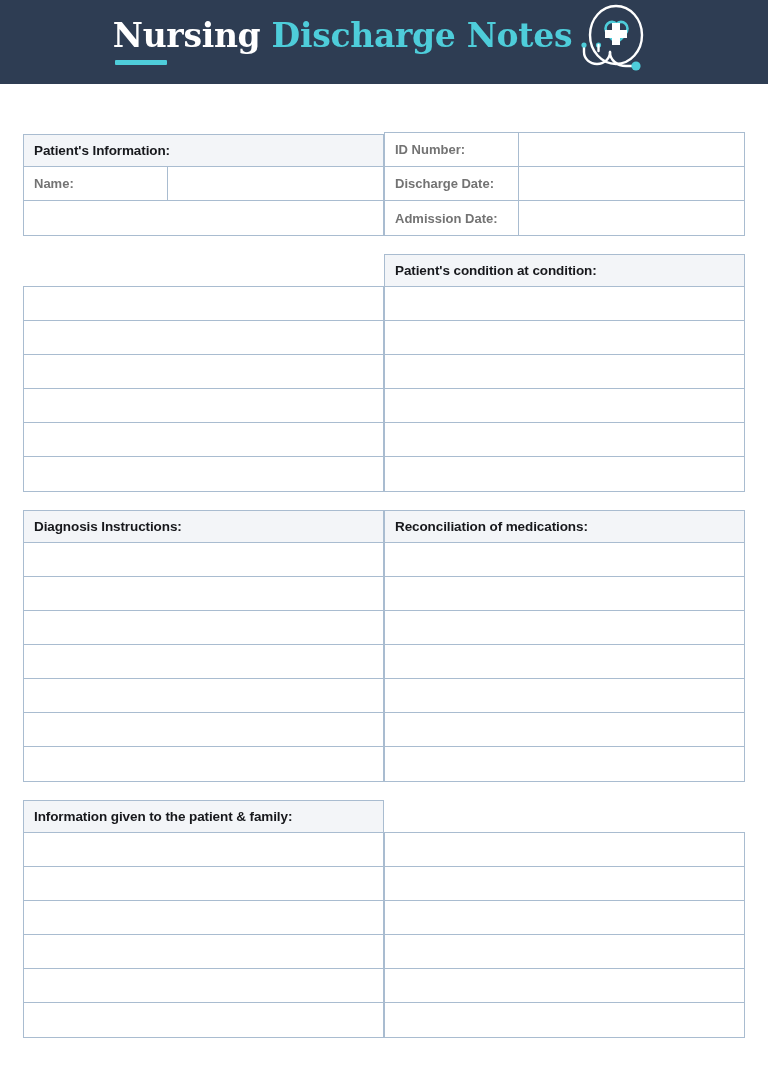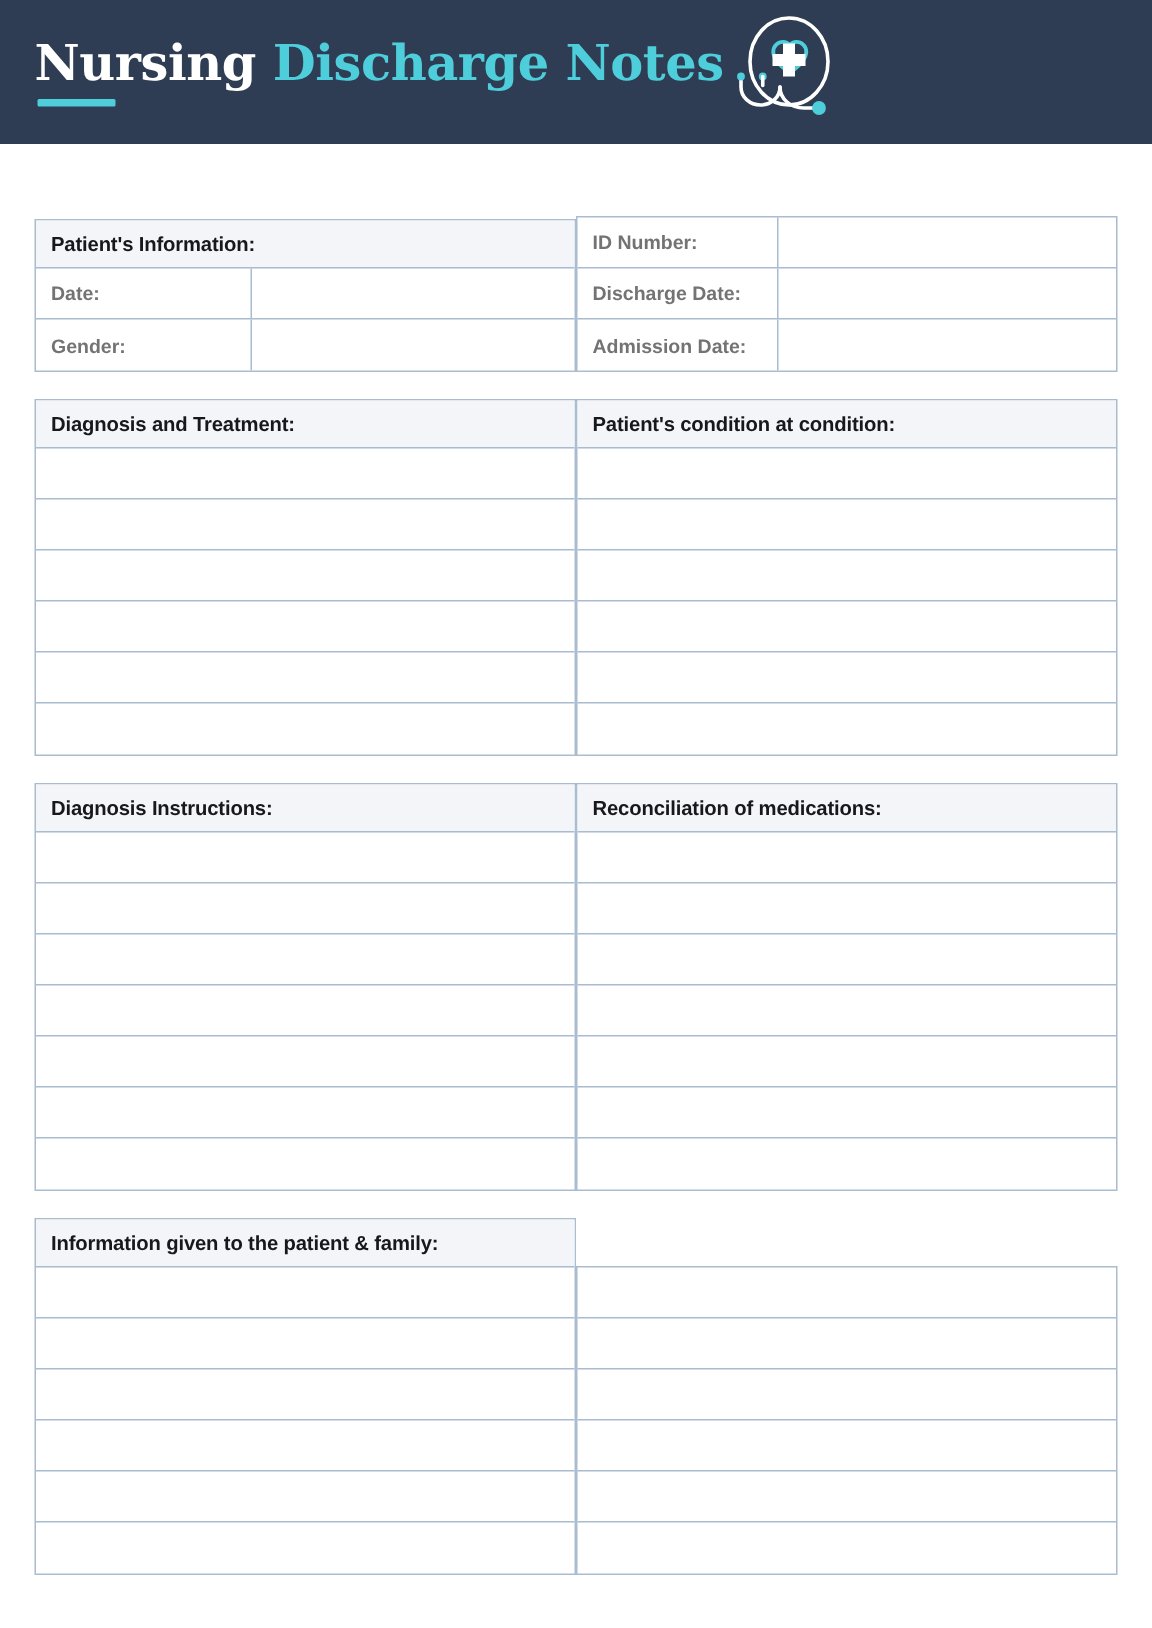--- a/index.html
+++ b/index.html
@@ -12,25 +12,25 @@
     height: 1085px;
     font-family: "Liberation Sans", sans-serif;
     -webkit-font-smoothing: antialiased;
     overflow: hidden;
     position: relative;
   }
 
   
   .banner {
     position: relative;
-    height: 96px;
+    height: 84px;
     background: #2e3d53;
     display: flex;
     align-items: center;
-    justify-content: flex-start;
+    justify-content: center;
     padding: 0 24px 0 23px;
     box-sizing: border-box;
   }
   .title-wrap {
     position: relative;
     padding-bottom: 14px;
   }
   .title {
     font-family: "DejaVu Serif", serif;
     font-weight: bold;
@@ -167,25 +167,24 @@
 
   <div class="spacer-30"></div>
 
   <div class="band">
     <div class="col">
       <div class="box left-table">
         <div class="box-header">
           <span class="box-header-text">Patient's Information:</span>
         </div>
         <div class="info-row">
-          <div class="info-label">Date:</div>
-          <div class="info-value"></div>
-        </div>
-        <div class="info-row">
-          <div class="info-label">Gender:</div>
+          <div class="info-label">Name:</div>
+          <div class="info-value"></div>
+        </div>
+        <div class="info-row">
           <div class="info-value"></div>
         </div>
       </div>
     </div>
 
     <div class="col">
       <div class="spacer-18"></div>
       <div class="box right-table">
         <div class="info-row">
           <div class="info-label">ID Number:</div>
@@ -201,23 +200,20 @@
         </div>
       </div>
     </div>
   </div>
 
   <div class="spacer-18"></div>
 
   <div class="band">
     <div class="col">
       <div class="box">
-        <div class="box-header">
-          <span class="box-header-text">Diagnosis and Treatment:</span>
-        </div>
         <div class="write-rows">
             <div class="write-row"></div>
             <div class="write-row"></div>
             <div class="write-row"></div>
             <div class="write-row"></div>
             <div class="write-row"></div>
             <div class="write-row"></div>
           </div>
       </div>
     </div>

